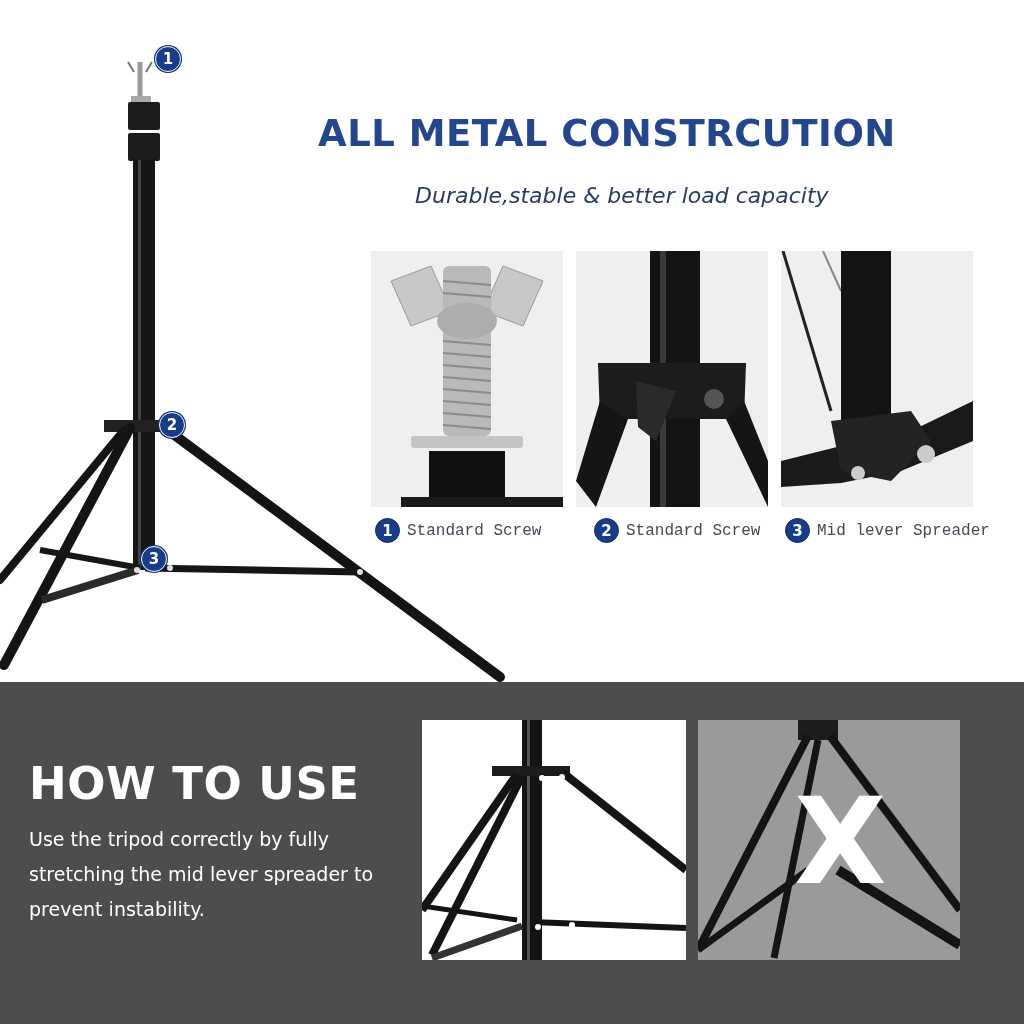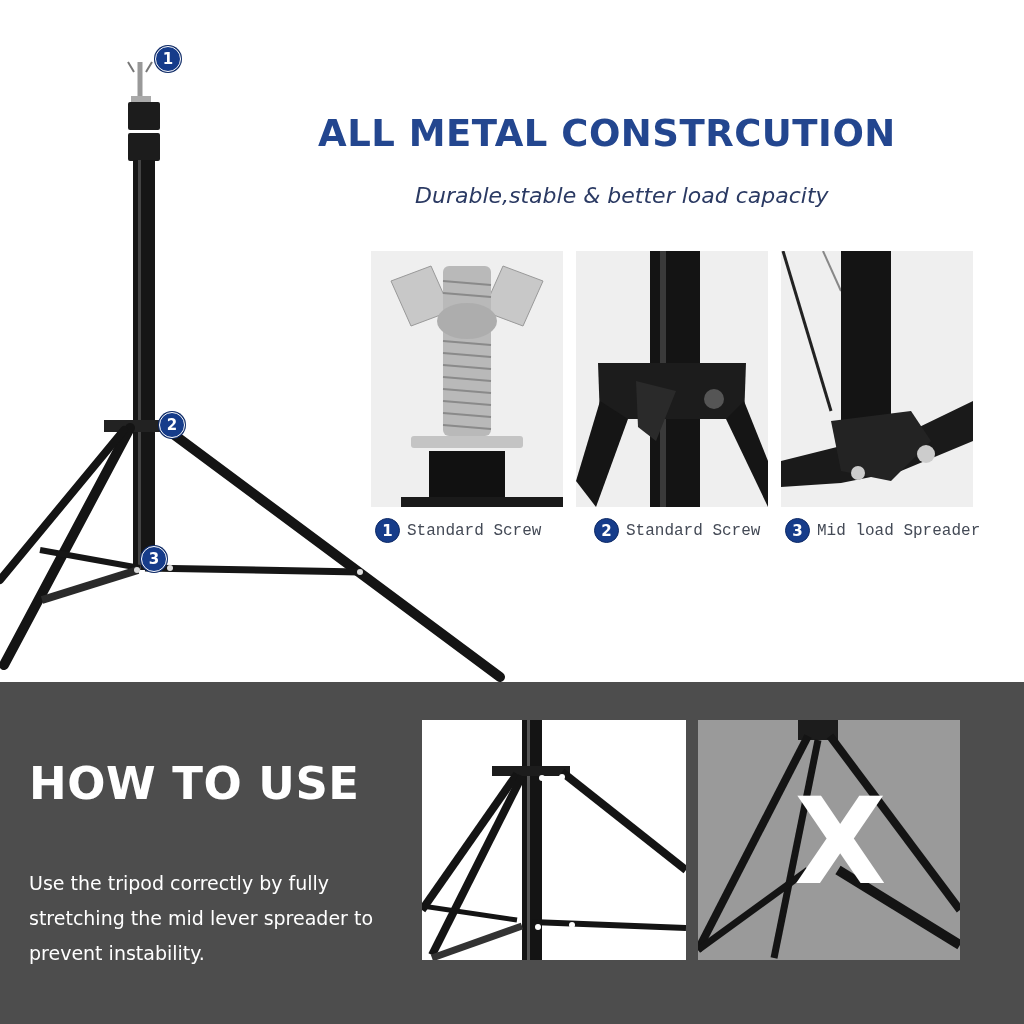--- a/index.html
+++ b/index.html
@@ -38,21 +38,21 @@
     border: 1.5px solid #ffffff; box-shadow: 0 0 0 1px #0e2a66;
   }
 
   .howto-title {
     position: absolute; left: 29px; top: 757px;
     font-family: "DejaVu Sans", sans-serif; font-weight: bold;
     font-size: 45px; color: #ffffff; white-space: nowrap; letter-spacing: 0.5px; text-align: center;
   }
   .howto-body {
     position: absolute; left: 29px; top: 822px; width: 380px;
-    font-size: 19px; line-height: 35px; color: #ffffff; margin-top: 44px;
+    font-size: 19px; line-height: 35px; color: #ffffff;
   }
 
   .use-panel { position: absolute; top: 720px; height: 240px; overflow: hidden; }
   .use-panel svg { width: 100%; height: 100%; display: block; }
   .x-mark {
     position: absolute; left: 96px; top: 62px;
     font-family: "DejaVu Sans", sans-serif; font-weight: bold;
     font-size: 120px; color: #ffffff; line-height: 1;
   }
 </style>
@@ -147,21 +147,21 @@
 <div class="caption" style="left:375px;">
   <span class="badge">1</span>
   <span class="caption-text">Standard Screw</span>
 </div>
 <div class="caption" style="left:594px;">
   <span class="badge">2</span>
   <span class="caption-text">Standard Screw</span>
 </div>
 <div class="caption" style="left:785px;">
   <span class="badge">3</span>
-  <span class="caption-text">Mid load Spreader</span>
+  <span class="caption-text">Mid lever Spreader</span>
 </div>
 
 <div class="howto-title">HOW TO USE</div>
 <div class="howto-body">Use the tripod correctly by fully stretching the mid lever spreader to prevent instability.</div>
 
 <div class="use-panel" style="left:422px;width:264px;background:#ffffff;">
   <svg viewBox="0 0 264 240">
     <rect width="264" height="240" fill="#fff"></rect>
     <rect x="100" y="0" width="20" height="240" fill="#141414"></rect>
     <rect x="105" y="0" width="3" height="240" fill="#555"></rect>

